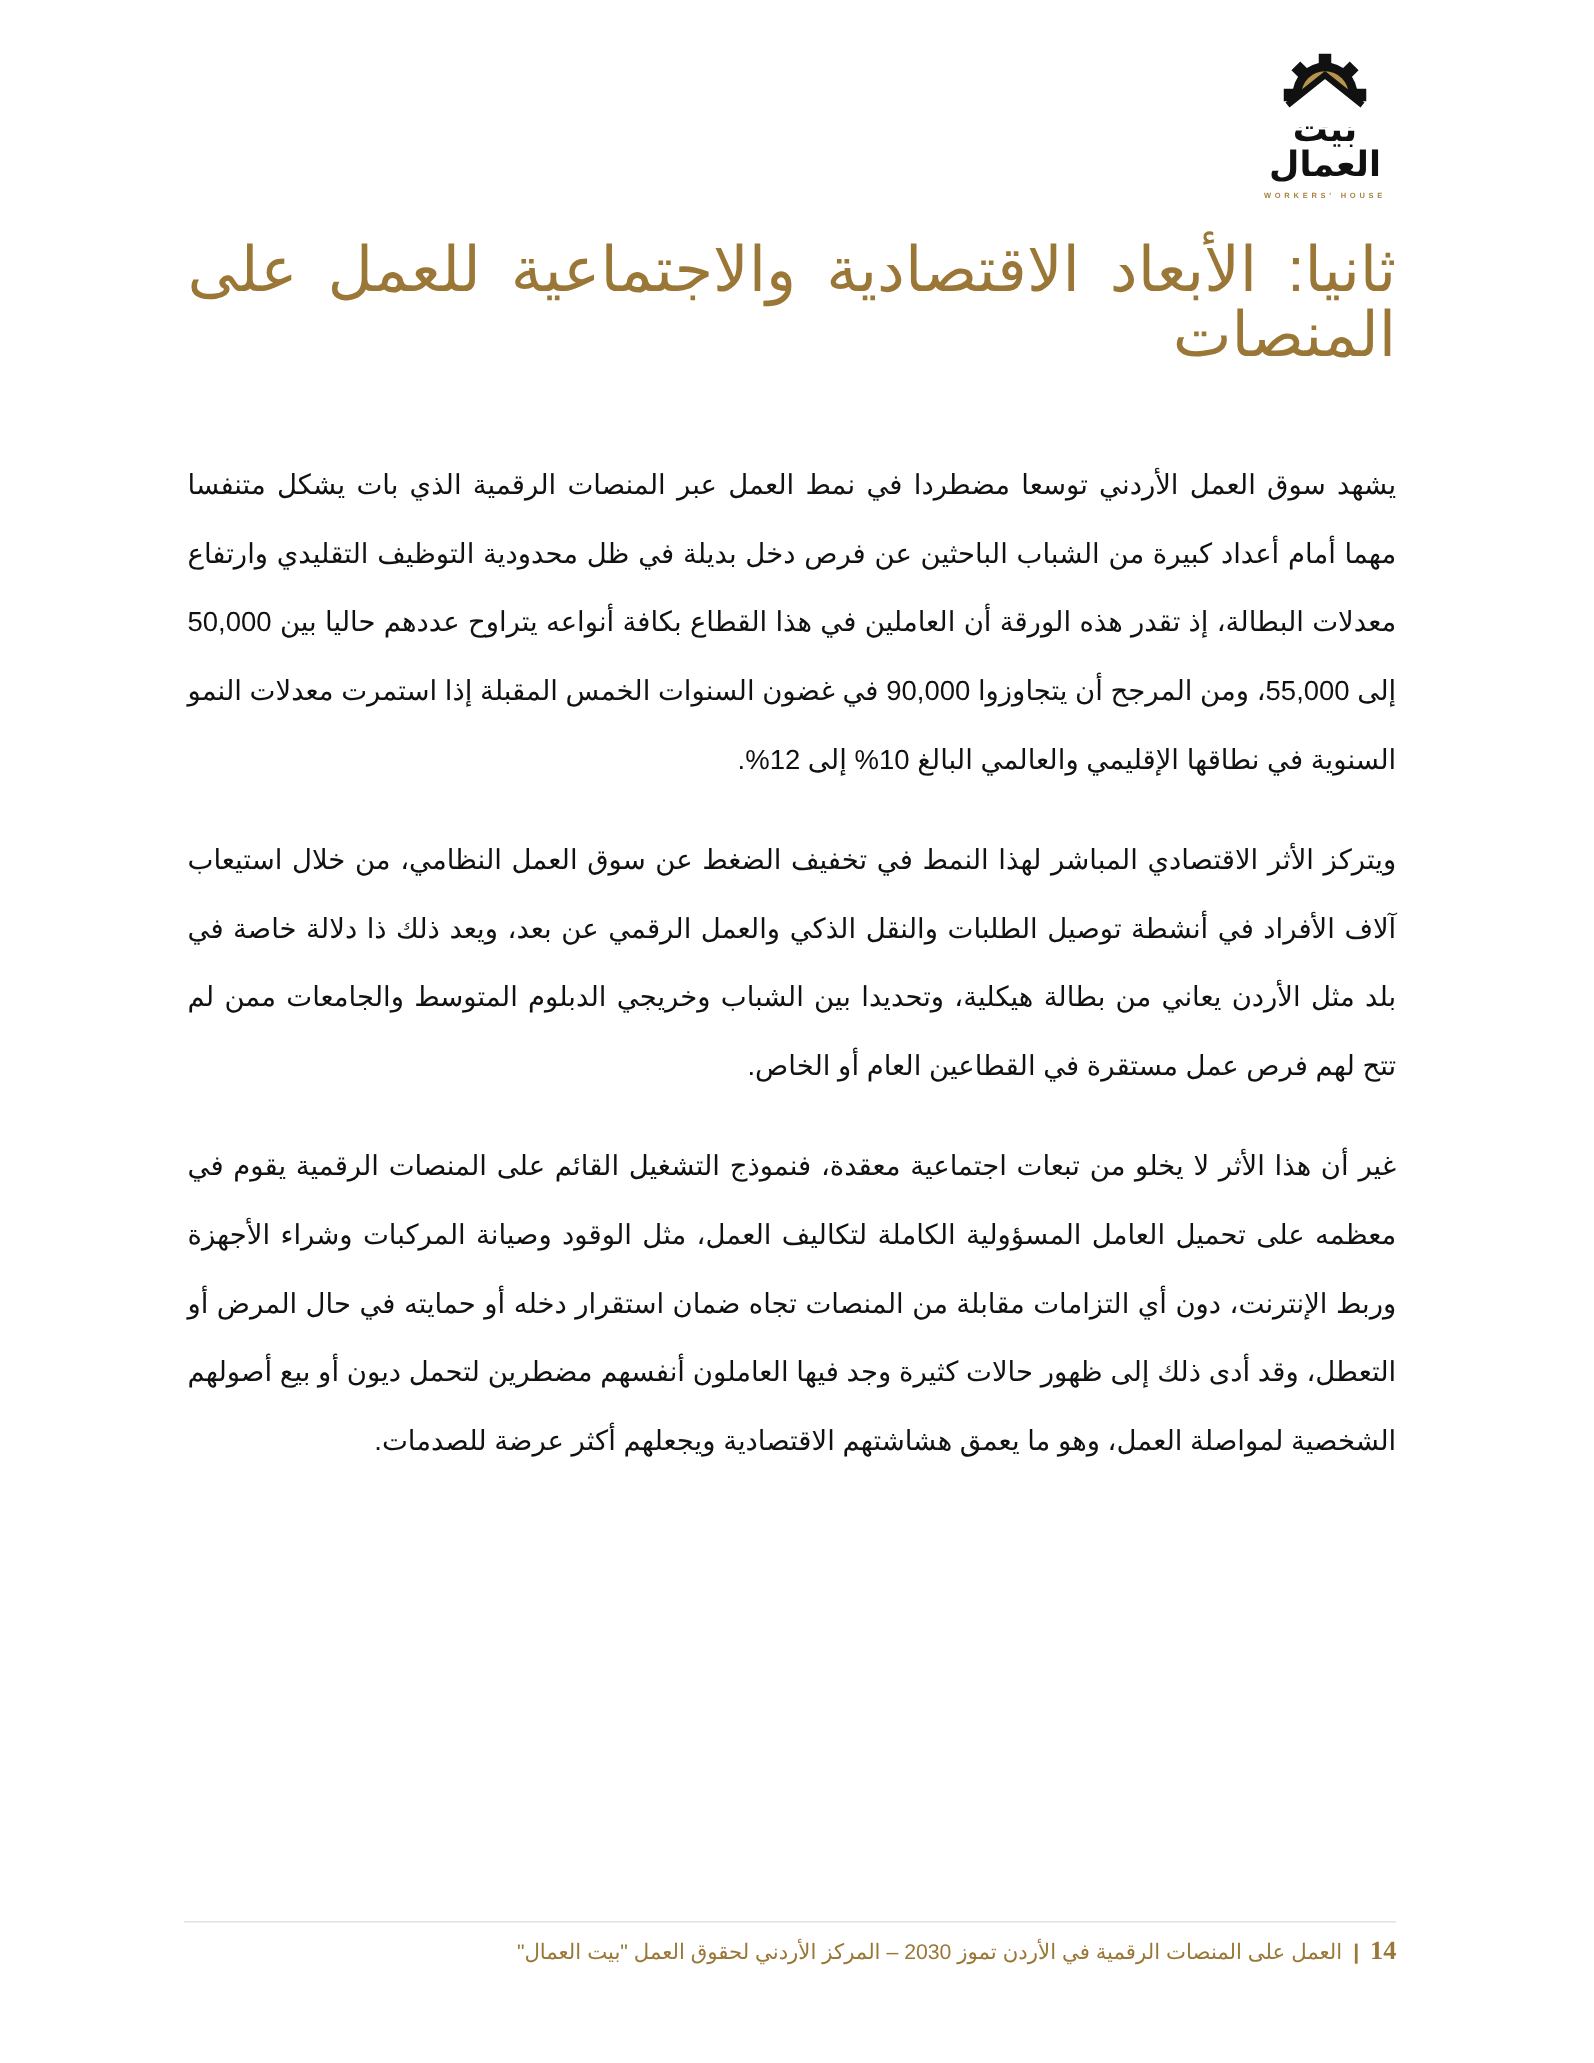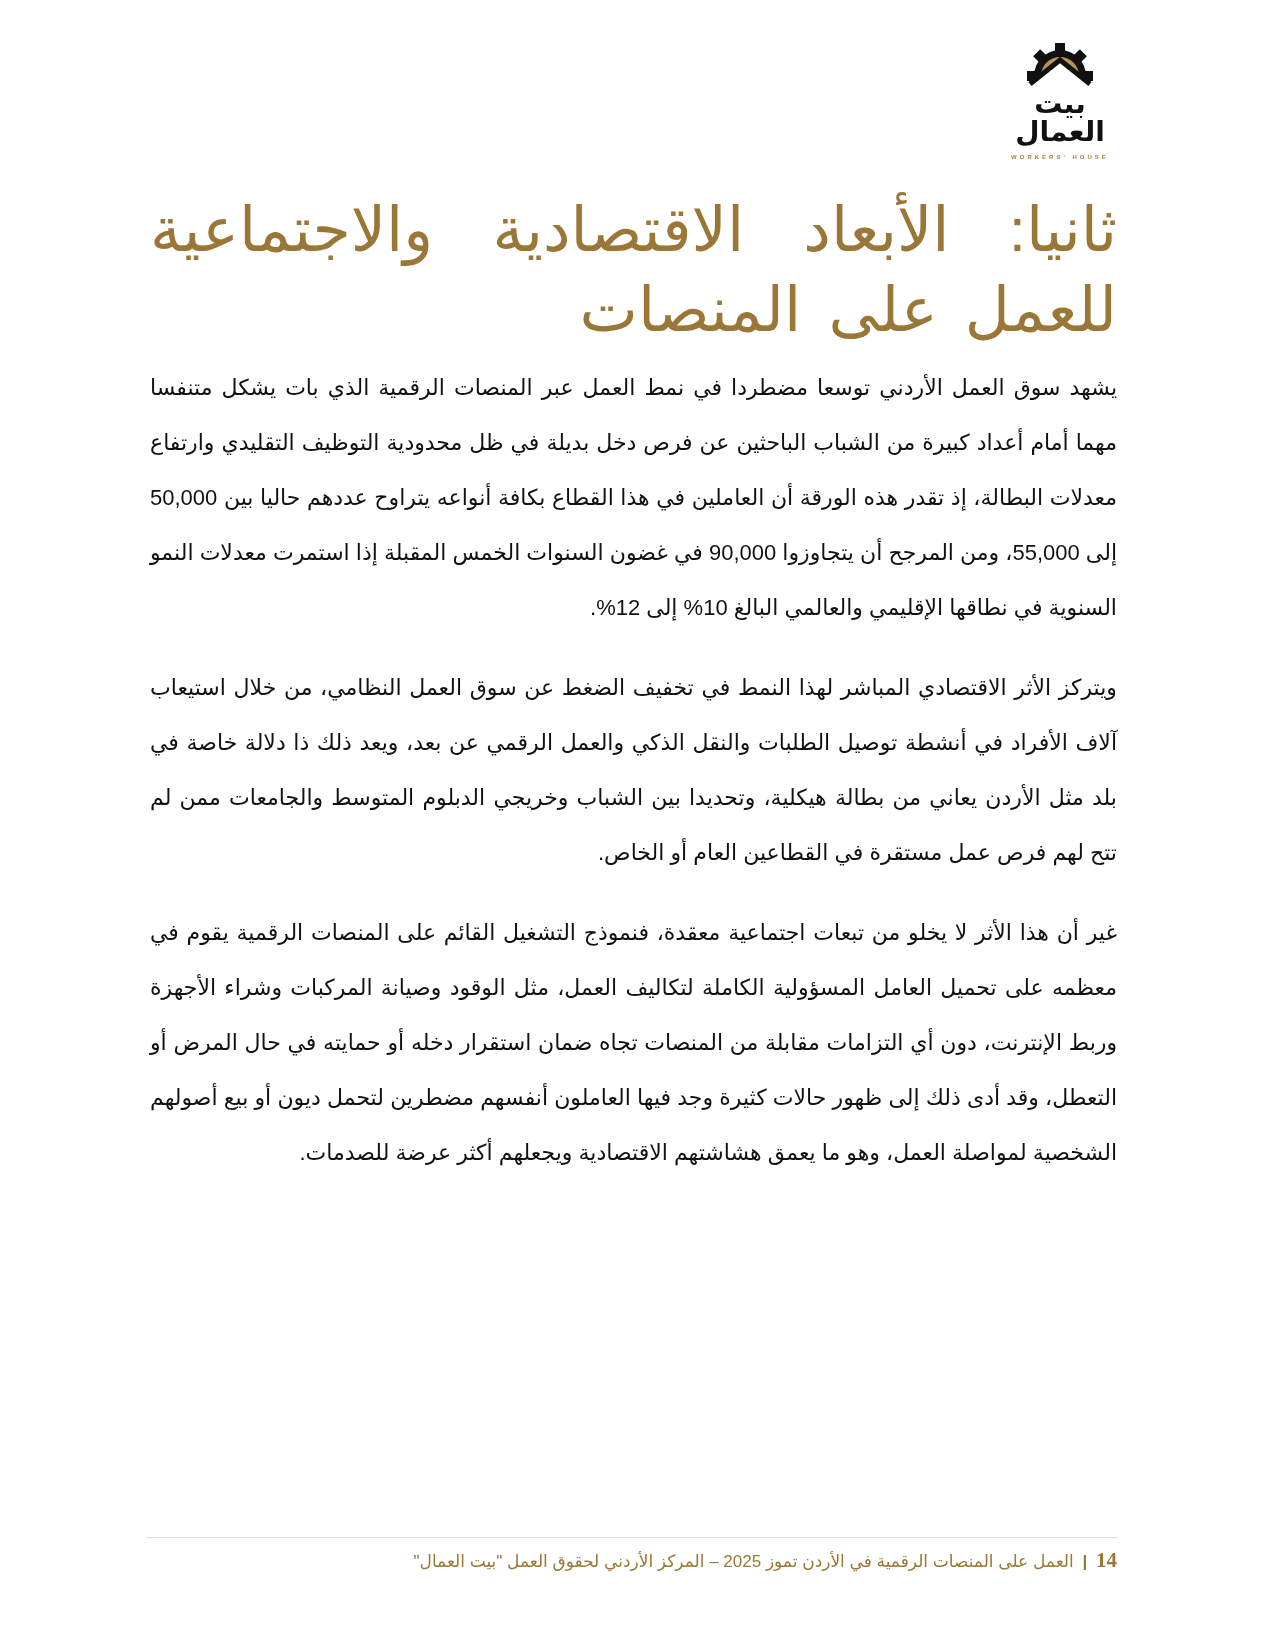--- a/index.html
+++ b/index.html
@@ -17,21 +17,21 @@
   }
   .logo-ar.l1 { top: 48px; font-size: 28px; }
   .logo-ar.l2 { top: 76px; font-size: 28px; }
   .logo-en {
     position: absolute; top: 112px; left: 0; width: 110px; text-align: center;
     font-size: 6px; letter-spacing: 3px; color: #a7823f; font-weight: bold;
   }
   .title {
     position: absolute; top: 190px; left: 150px; width: 967px;
     direction: rtl; text-align: justify; text-align-last: right;
-    color: #9a7736; font-size: 62px; line-height: 80px; margin: 0; font-weight: normal;
+    color: #9a7736; font-size: 50px; line-height: 52px; margin: 0; font-weight: normal;
     word-spacing: 10px;
   }
   .content {
     position: absolute; top: 360px; left: 150px; width: 967px; direction: rtl;
   }
   .para {
     margin: 0 0 25px 0; font-size: 22px; line-height: 55px; color: #111;
     text-align: justify;
   }
   .footer-line {
@@ -75,14 +75,14 @@
 <div class="content">
   <p class="para">يشهد سوق العمل الأردني توسعا مضطردا في نمط العمل عبر المنصات الرقمية الذي بات يشكل متنفسا مهما أمام أعداد كبيرة من الشباب الباحثين عن فرص دخل بديلة في ظل محدودية التوظيف التقليدي وارتفاع معدلات البطالة، إذ تقدر هذه الورقة أن العاملين في هذا القطاع بكافة أنواعه يتراوح عددهم حاليا بين 50,000 إلى 55,000، ومن المرجح أن يتجاوزوا 90,000 في غضون السنوات الخمس المقبلة إذا استمرت معدلات النمو السنوية في نطاقها الإقليمي والعالمي البالغ 10% إلى 12%.</p>
   <p class="para">ويتركز الأثر الاقتصادي المباشر لهذا النمط في تخفيف الضغط عن سوق العمل النظامي، من خلال استيعاب آلاف الأفراد في أنشطة توصيل الطلبات والنقل الذكي والعمل الرقمي عن بعد، ويعد ذلك ذا دلالة خاصة في بلد مثل الأردن يعاني من بطالة هيكلية، وتحديدا بين الشباب وخريجي الدبلوم المتوسط والجامعات ممن لم تتح لهم فرص عمل مستقرة في القطاعين العام أو الخاص.</p>
   <p class="para">غير أن هذا الأثر لا يخلو من تبعات اجتماعية معقدة، فنموذج التشغيل القائم على المنصات الرقمية يقوم في معظمه على تحميل العامل المسؤولية الكاملة لتكاليف العمل، مثل الوقود وصيانة المركبات وشراء الأجهزة وربط الإنترنت، دون أي التزامات مقابلة من المنصات تجاه ضمان استقرار دخله أو حمايته في حال المرض أو التعطل، وقد أدى ذلك إلى ظهور حالات كثيرة وجد فيها العاملون أنفسهم مضطرين لتحمل ديون أو بيع أصولهم الشخصية لمواصلة العمل، وهو ما يعمق هشاشتهم الاقتصادية ويجعلهم أكثر عرضة للصدمات.</p>
 </div>
 
 <div class="footer-line"></div>
 <div class="footer">
   <span class="pnum">14</span>
   <span class="sep">|</span>
-  <span>العمل على المنصات الرقمية في الأردن تموز 2025 – المركز الأردني لحقوق العمل "بيت العمال"</span>
+  <span>العمل على المنصات الرقمية في الأردن تموز 2030 – المركز الأردني لحقوق العمل "بيت العمال"</span>
 </div>
 
 </body></html>

